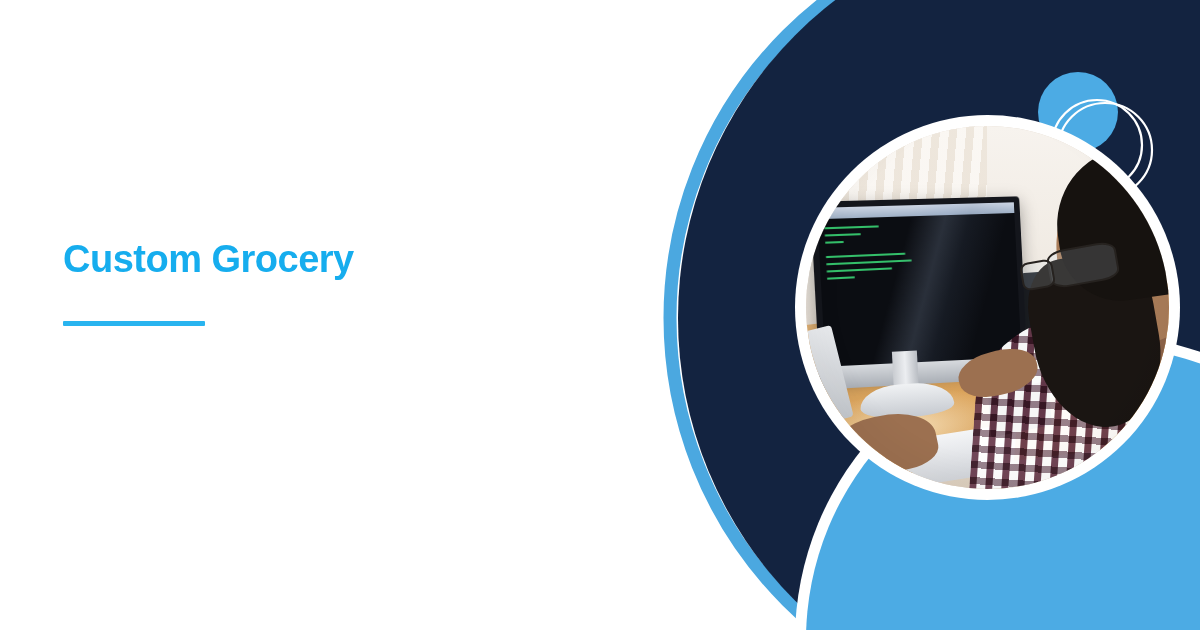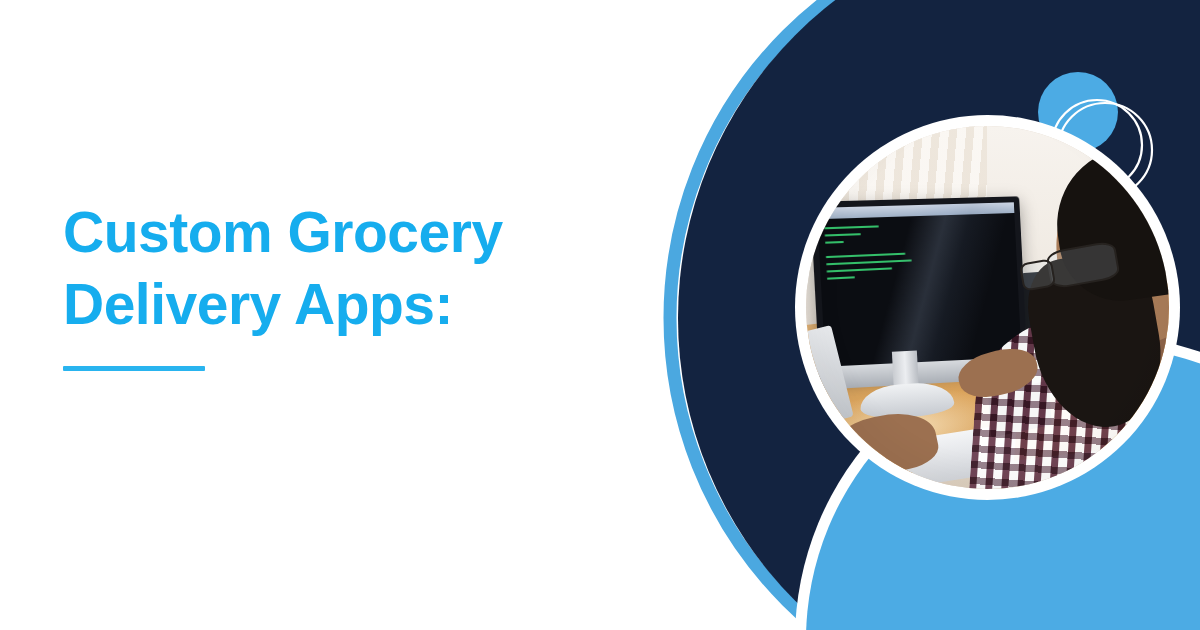--- a/index.html
+++ b/index.html
@@ -246,25 +246,26 @@
   }
 
   
   .content {
     position:absolute;
     left:63px; top:196px;
     width:600px;
     z-index:8;
   }
   .headline {
-    font-size:57px;
+    font-size:38px;
     line-height:72px;
     font-weight:bold;
     letter-spacing:-0.5px;
     color:#16ADEE;
+    margin-top:27px;
   }
   .headline span { display:block; }
   .subhead {
     margin-top:18px;
     font-size:31px;
     line-height:40px;
     font-weight:normal;
     color:#101010;
     letter-spacing:-0.2px;
   }
@@ -349,18 +350,17 @@
       <div class="ph-hand"></div>
       <div class="ph-hand2"></div>
 
       <div class="ph-vignette"></div>
     </div>
   </div>
 
   <div class="content">
     <h1 class="headline">
       <span>Custom Grocery</span>
-      <span>Delivery Apps:</span>
     </h1>
     <div class="rule"></div>
   </div>
 
 </div>
 
 </body></html>

